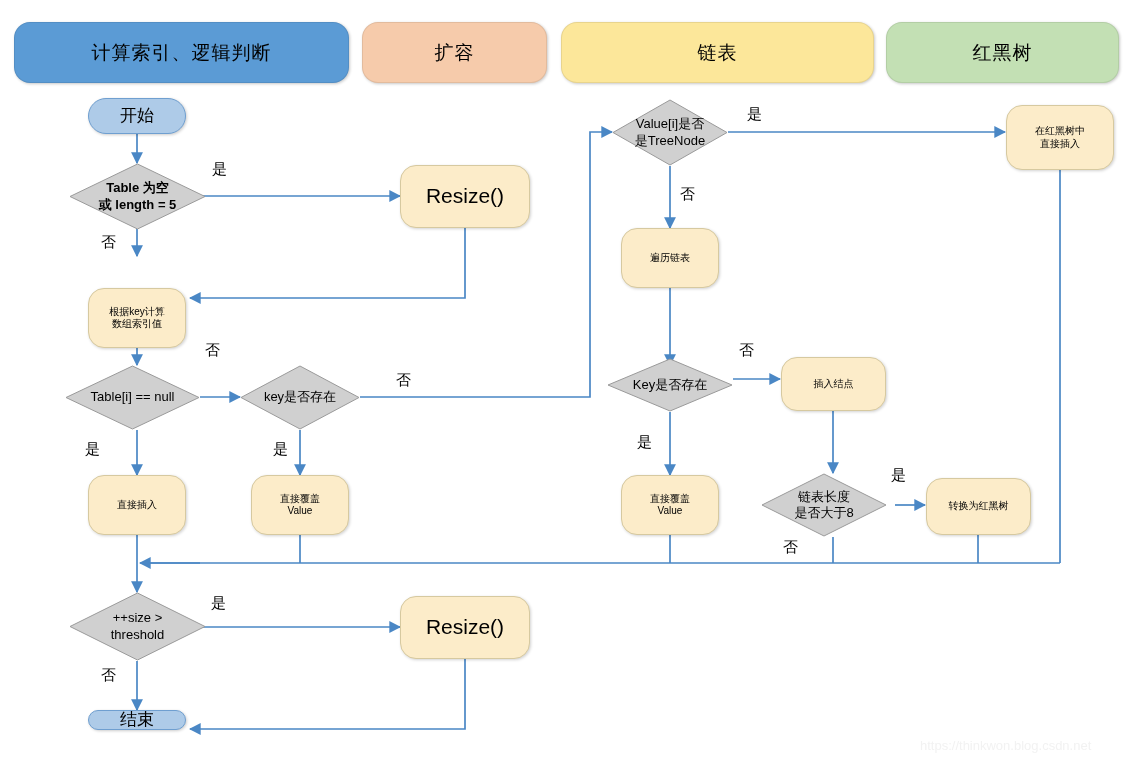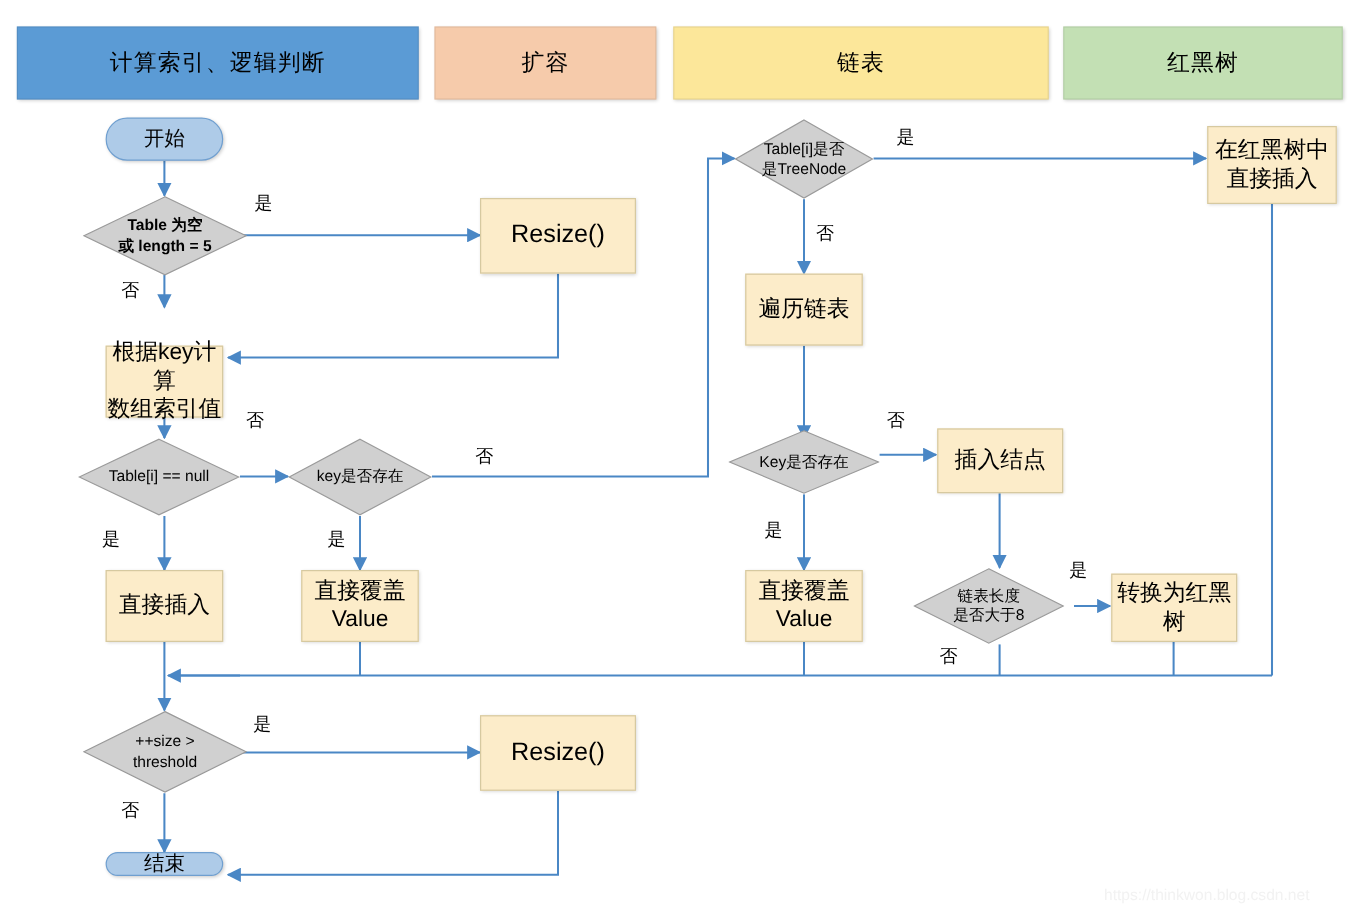--- a/index.html
+++ b/index.html
@@ -28,20 +28,21 @@
   .node {
     position: absolute;
     box-sizing: border-box;
     display: flex;
     align-items: center;
     justify-content: center;
     text-align: center;
     line-height: 1.25;
     color: #000000;
     z-index: 2;
+    border-radius: 16px;
   }
   
   .lane {
     border: 1px solid rgba(0,0,0,0.08);
     box-shadow: 1px 1px 3px rgba(0,0,0,0.22);
     font-size: 19px;
     letter-spacing: 1px;
   }
   .lane-blue   { background: #5b9bd5; }
   .lane-peach  { background: #f6cbab; }
@@ -53,21 +54,21 @@
     background: #aecbe8;
     border: 1px solid #6f9fd0;
     border-radius: 18px;
     font-size: 17px;
     box-shadow: 1px 1px 3px rgba(0,0,0,0.20);
   }
   
   .process {
     background: #fcecc9;
     border: 1px solid #d6c9a0;
-    font-size: 19px;
+    font-size: 10px;
     box-shadow: 1px 1px 3px rgba(0,0,0,0.18);
   }
   .process.big { font-size: 21px; }
 
   
   .decision {
     background: transparent;
     border: none;
     font-size: 13px;
   }
@@ -232,21 +233,21 @@
 
   <div class="node process big" style="left:400px; top:165px; width:130px; height:63px;">Resize()</div>
 
   <div class="node process big" style="left:400px; top:596px; width:130px; height:63px;">Resize()</div>
 
   <div class="node decision" style="left:612px; top:99px; width:116px; height:67px;">
     <svg class="dshape" viewBox="0 0 116 67" preserveAspectRatio="none">
       <polygon points="58,1 115,33.5 58,66 1,33.5" fill="#d0d0d0" stroke="#9a9a9a" stroke-width="1"></polygon>
     </svg>
     <div class="dtext">
-      <div>Table[i]是否</div>
+      <div>Value[i]是否</div>
       <div>是TreeNode</div>
     </div>
   </div>
 
   <div class="node process" style="left:621px; top:228px; width:98px; height:60px;">遍历链表</div>
 
   <div class="node decision" style="left:607px; top:358px; width:126px; height:54px;">
     <svg class="dshape" viewBox="0 0 126 54" preserveAspectRatio="none">
       <polygon points="63,1 125,27 63,53 1,27" fill="#d0d0d0" stroke="#9a9a9a" stroke-width="1"></polygon>
     </svg>

